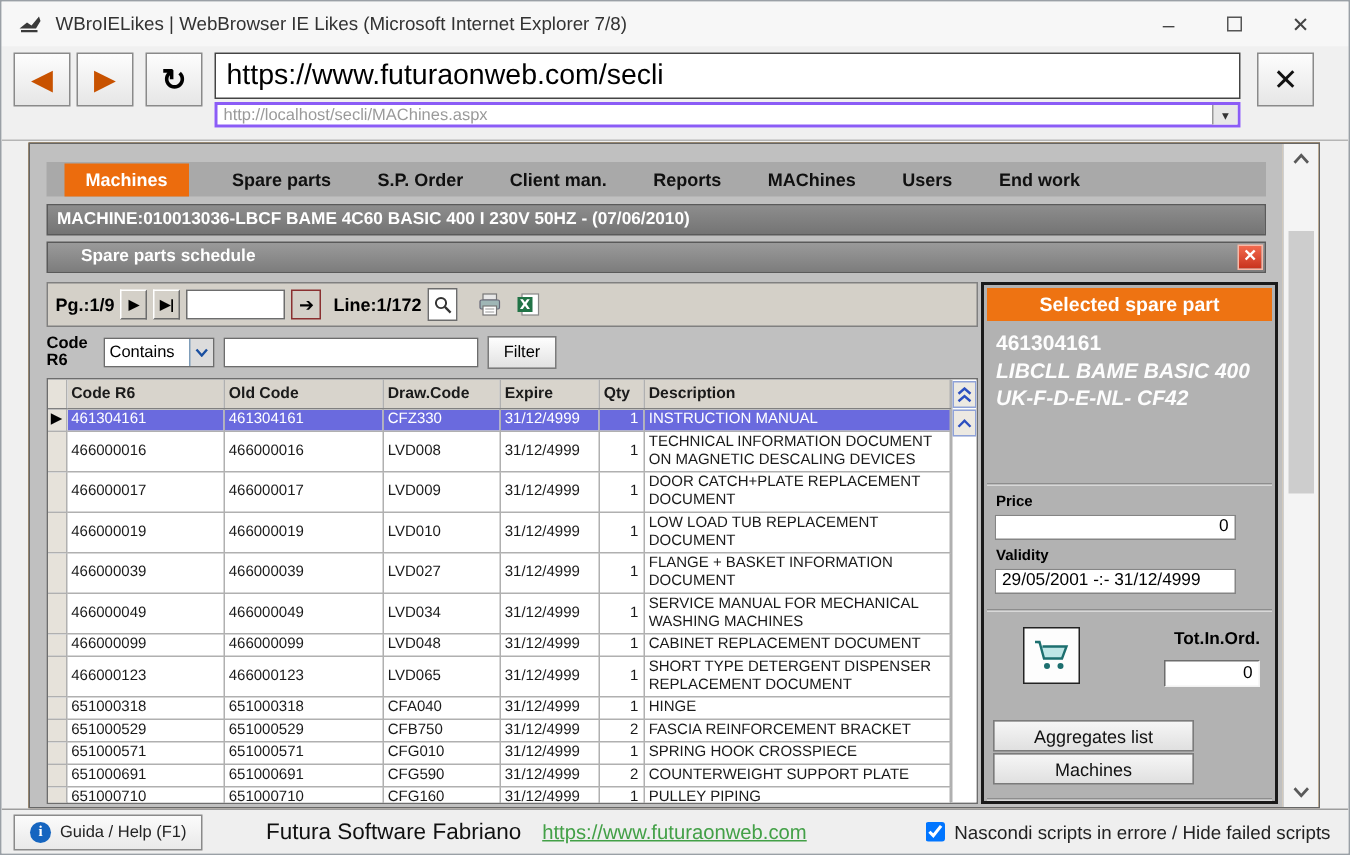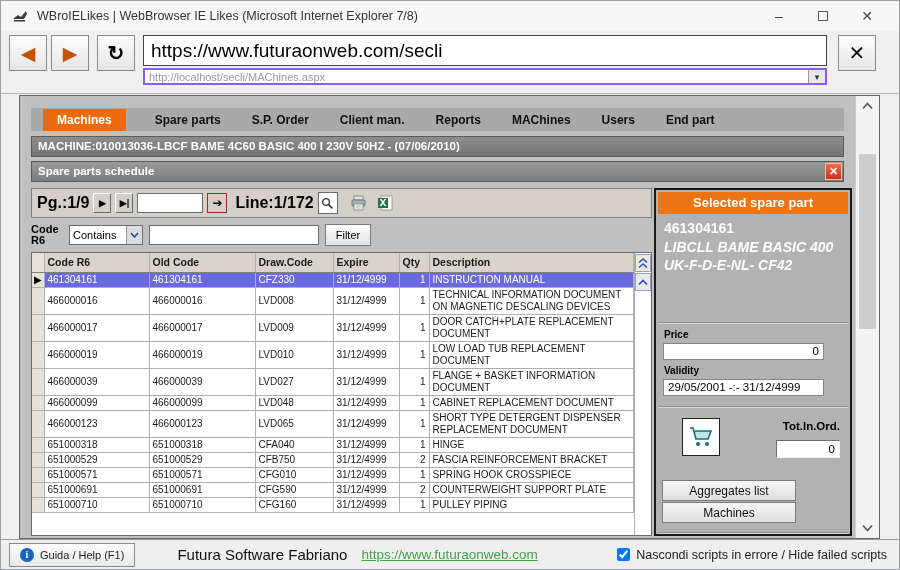--- a/index.html
+++ b/index.html
@@ -31,26 +31,26 @@
   .vs-btn { position:absolute; left:0; right:0; height:20px; display:flex; align-items:center; justify-content:center; }
   .vs-thumb { position:absolute; left:3px; right:3px; top:58px; height:175px; background:#cdcdcd; }
 
   
   .tabbar { position:absolute; top:12px; left:11px; right:11px; height:23px; background:#a9a9a9; display:flex; align-items:center; padding-left:12px; }
   .tab { font-size:12px; font-weight:bold; color:#101010; margin-right:27px; padding:4px 2px; white-space:nowrap; cursor:default; }
   .tab.active { background:#ec6c0d; color:#fff; padding:4px 14px; }
 
   
   .machinebar { position:absolute; top:40px; left:11px; right:11px; height:21px; background:linear-gradient(#8d8d8d,#747474); border:1px solid #5a5a5a; color:#fff; font-weight:bold; font-size:11.5px; line-height:19px; padding-left:6px; white-space:nowrap; overflow:hidden; }
-  .schedulebar { position:absolute; top:65px; left:11px; right:11px; height:21px; background:linear-gradient(#9a9a9a,#7d7d7d); border:1px solid #5a5a5a; color:#fff; font-weight:bold; font-size:11.5px; line-height:19px; padding-left:6px; }
+  .schedulebar { position:absolute; top:65px; left:11px; right:11px; height:21px; background:linear-gradient(#9a9a9a,#7d7d7d); border:1px solid #5a5a5a; color:#fff; font-weight:bold; font-size:11.5px; line-height:19px; padding-left:22px; }
   .close-x { position:absolute; right:1px; top:1px; width:17px; height:17px; background:linear-gradient(#f26a4e,#c8321d); border:1px solid #f8b9a8; color:#fff; font-weight:bold; font-size:11px; display:flex; align-items:center; justify-content:center; }
 
   
   .pagerbar { position:absolute; top:92px; left:11px; width:621px; height:30px; background:#d4d0c8; border:1px solid #808080; display:flex; align-items:center; gap:4px; padding:0 5px; }
-  .blabel { font-weight:bold; font-size:16px; color:#000; }
+  .blabel { font-weight:bold; font-size:12px; color:#000; }
   .pbtn { width:18px; height:20px; background:#d4d0c8; border:1px solid; border-color:#fff #6d6d6d #6d6d6d #fff; font-size:9px; font-weight:bold; display:flex; align-items:center; justify-content:center; }
   .pinput { width:66px; height:20px; border:1px solid #6d6d6d; background:#fff; font-size:12px; padding:0 3px; }
   .gobtn { width:20px; height:20px; background:#d4d0c8; border:1px solid #8a3030; font-size:12px; display:flex; align-items:center; justify-content:center; }
   .ibtn { width:22px; height:22px; display:flex; align-items:center; justify-content:center; background:transparent; border:none; }
   .ibtn.framed { background:#fff; border:1px solid #6d6d6d; width:20px; height:22px; }
 
   .filterbar { position:absolute; top:124px; left:11px; width:621px; height:30px; display:flex; align-items:center; gap:6px; }
   .codelbl { font-weight:bold; font-size:11px; line-height:11px; color:#000; width:32px; }
   .sel-box { width:74px; height:20px; background:#fff; border:1px solid #6d6d6d; display:flex; align-items:stretch; }
   .sel-text { flex:1; font-size:11px; line-height:18px; padding-left:3px; color:#000; }
@@ -141,21 +141,21 @@
     <div class="content">
 
       <div class="tabbar" id="tabbar">
           <div class="tab active">Machines</div>
           <div class="tab">Spare parts</div>
           <div class="tab">S.P. Order</div>
           <div class="tab">Client man.</div>
           <div class="tab">Reports</div>
           <div class="tab">MAChines</div>
           <div class="tab">Users</div>
-          <div class="tab">End part</div>
+          <div class="tab">End work</div>
         </div>
 
       <div class="machinebar">MACHINE:010013036-LBCF BAME 4C60 BASIC 400 I 230V 50HZ - (07/06/2010)</div>
 
       <div class="schedulebar">
         <span>Spare parts schedule</span>
         <span class="close-x">
             <span>✕</span>
           </span>
       </div>
@@ -264,20 +264,29 @@
                 <td class="cw5">LOW LOAD TUB REPLACEMENT DOCUMENT</td>
               </tr>
               <tr>
                 <td class="gut"></td>
                 <td class="cw0">466000039</td>
                 <td class="cw1">466000039</td>
                 <td class="cw2">LVD027</td>
                 <td class="cw3">31/12/4999</td>
                 <td class="cw4 qty">1</td>
                 <td class="cw5">FLANGE + BASKET INFORMATION DOCUMENT</td>
+              </tr>
+              <tr>
+                <td class="gut"></td>
+                <td class="cw0">466000049</td>
+                <td class="cw1">466000049</td>
+                <td class="cw2">LVD034</td>
+                <td class="cw3">31/12/4999</td>
+                <td class="cw4 qty">1</td>
+                <td class="cw5">SERVICE MANUAL FOR MECHANICAL WASHING MACHINES</td>
               </tr>
               <tr>
                 <td class="gut"></td>
                 <td class="cw0">466000099</td>
                 <td class="cw1">466000099</td>
                 <td class="cw2">LVD048</td>
                 <td class="cw3">31/12/4999</td>
                 <td class="cw4 qty">1</td>
                 <td class="cw5">CABINET REPLACEMENT DOCUMENT</td>
               </tr>

